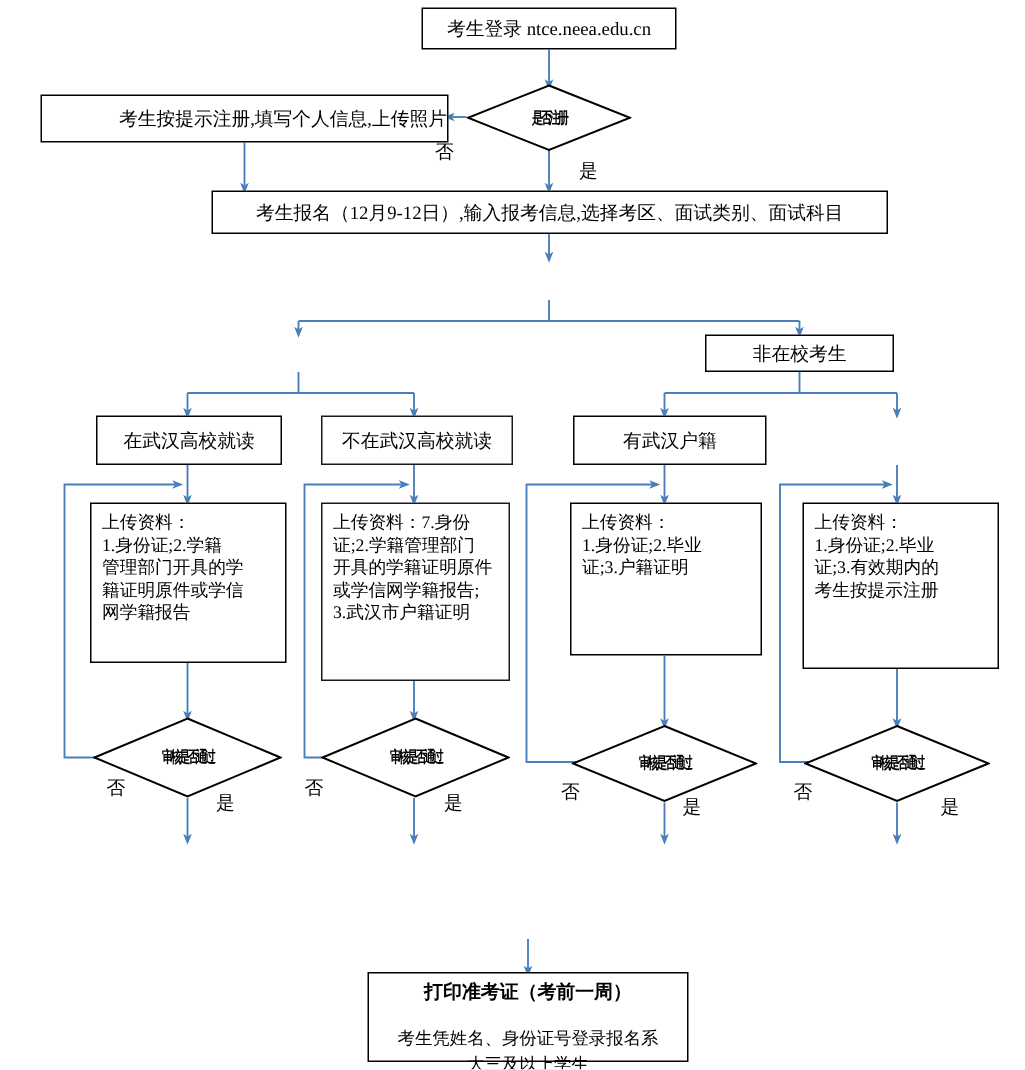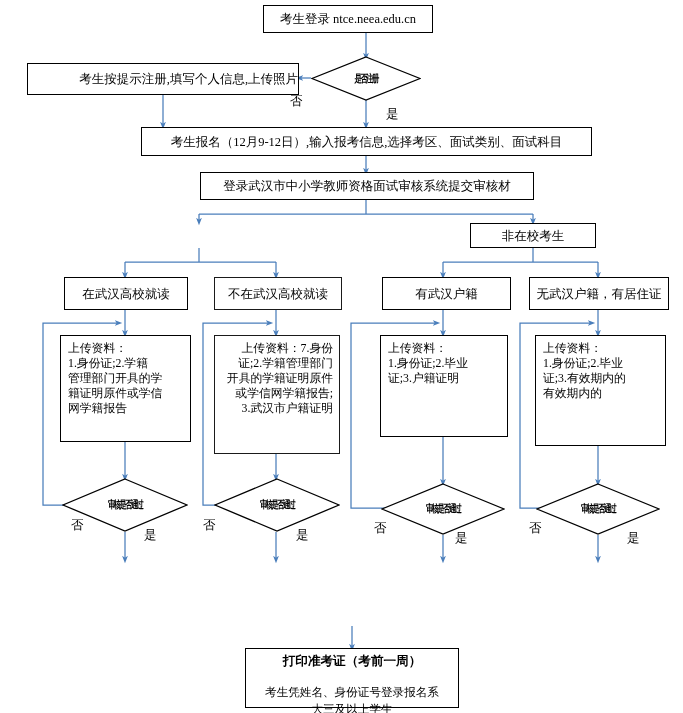--- a/index.html
+++ b/index.html
@@ -26,21 +26,21 @@
     box-sizing:border-box;
     background:#fff;
     border:1px solid #000;
     display:flex;
     align-items:center;
     justify-content:center;
     text-align:center;
     line-height:1.28;
     z-index:3;
   }
-  .node.thick{ border:1.4px solid #1a1a1a;text-align:right; }
+  .node.thick{ border:1.4px solid #1a1a1a; }
   .node-block{
     display:block;
     align-items:stretch;
     justify-content:flex-start;
     text-align:left;
     padding:5px 6px 4px 7px;
   }
   .t12{font-size:12.5px;}
   .t115{font-size:11.8px;}
 
@@ -142,21 +142,21 @@
 
       <path d="M125,532 L125,560" marker-end="url(#ah)"></path>
       <path d="M276,532 L276,560" marker-end="url(#ah)"></path>
       <path d="M443,535 L443,560" marker-end="url(#ah)"></path>
       <path d="M598,535 L598,560" marker-end="url(#ah)"></path>
 
       <path d="M352,626 L352,648" marker-end="url(#ah)"></path>
     </g>
   </svg>
 
-  <div class="node t12" style="left:263px;top:5px;width:170px;height:28px;">
+  <div class="node t12" style="left:281px;top:5px;width:170px;height:28px;">
     <span>考生登录 ntce.neea.edu.cn</span>
   </div>
 
   <div class="diamond" style="left:311px;top:56px;width:110px;height:45px;">
     <svg width="110" height="45" viewBox="0 0 110 45">
       <polygon points="55,1 109,22.5 55,44 1,22.5" fill="#fff" stroke="#000" stroke-width="1.3"></polygon>
     </svg>
     <span class="dlabel">是否注册</span>
   </div>
 
@@ -164,44 +164,38 @@
     <span>考生按提示注册,填写个人信息,上传照片</span>
   </div>
 
   <span class="yn" style="left:290px;top:93px;">否</span>
   <span class="yn" style="left:386px;top:106px;">是</span>
 
   <div class="node t12" style="left:141px;top:127px;width:451px;height:29px;">
     <span>考生报名（12月9-12日）,输入报考信息,选择考区、面试类别、面试科目</span>
   </div>
 
-  <div class="node t12" style="left:200px;top:172px;width:334px;height:28px;">
-    <span>登录武汉市中小学教师资格面试审核系统提交审核材</span>
-  </div>
 
 
   <div class="node t12" style="left:470px;top:223px;width:126px;height:25px;">
     <span>非在校考生</span>
   </div>
 
   <div class="node t12" style="left:64px;top:277px;width:124px;height:33px;">
     <span>在武汉高校就读</span>
   </div>
 
   <div class="node t12 thick" style="left:214px;top:277px;width:128px;height:33px;">
     <span>不在武汉高校就读</span>
   </div>
 
   <div class="node t12" style="left:382px;top:277px;width:129px;height:33px;">
     <span>有武汉户籍</span>
   </div>
 
-  <div class="node t12" style="left:529px;top:277px;width:140px;height:33px;">
-    <span>无武汉户籍，有居住证</span>
-  </div>
 
   <div class="node node-block t115" style="left:60px;top:335px;width:131px;height:107px;">
     <span style="display:block">上传资料：</span>
     <span style="display:block">1.身份证;2.学籍</span>
     <span style="display:block">管理部门开具的学</span>
     <span style="display:block">籍证明原件或学信</span>
     <span style="display:block">网学籍报告</span>
   </div>
 
   <div class="node node-block t115 thick" style="left:214px;top:335px;width:126px;height:119px;">
@@ -215,21 +209,21 @@
   <div class="node node-block t115" style="left:380px;top:335px;width:128px;height:102px;">
     <span style="display:block">上传资料：</span>
     <span style="display:block">1.身份证;2.毕业</span>
     <span style="display:block">证;3.户籍证明</span>
   </div>
 
   <div class="node node-block t115" style="left:535px;top:335px;width:131px;height:111px;">
     <span style="display:block">上传资料：</span>
     <span style="display:block">1.身份证;2.毕业</span>
     <span style="display:block">证;3.有效期内的</span>
-    <span style="display:block">有效期内的</span>
+    <span style="display:block">考生按提示注册</span>
   </div>
 
   <div class="diamond" style="left:62px;top:478px;width:126px;height:54px;">
     <svg width="126" height="54" viewBox="0 0 126 54">
       <polygon points="63,1 125,27 63,53 1,27" fill="#fff" stroke="#000" stroke-width="1.3"></polygon>
     </svg>
     <span class="dlabel">审核是否通过</span>
   </div>
   <span class="yn" style="left:71px;top:517px;">否</span>
   <span class="yn" style="left:144px;top:527px;">是</span>

